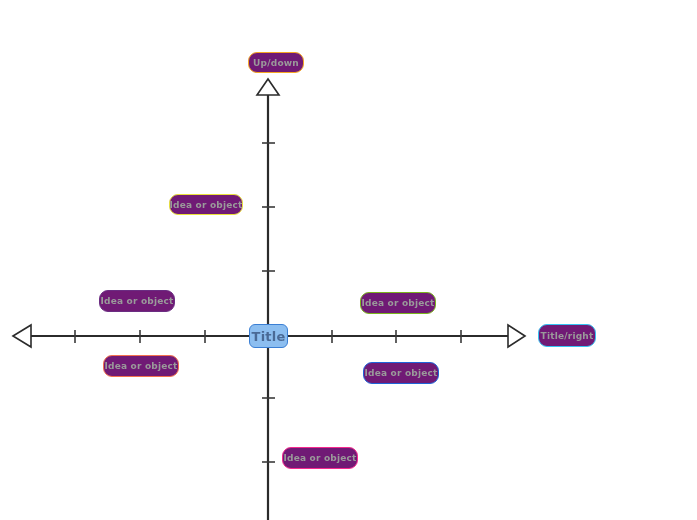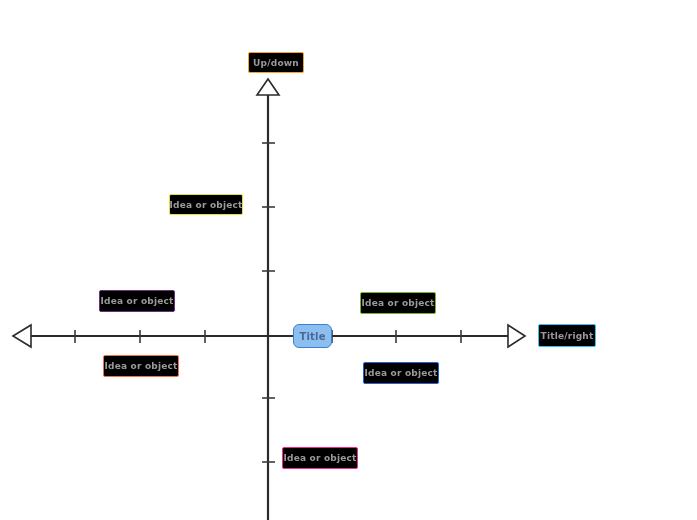--- a/index.html
+++ b/index.html
@@ -24,38 +24,37 @@
     width: 697px;
     height: 520px;
     display: block;
   }
   .node {
     position: absolute;
     box-sizing: border-box;
     display: flex;
     align-items: center;
     justify-content: center;
-    border-radius: 2px;
-    background: #000000;
+    border-radius: 9px;
+    background: #701a75;
     border-width: 1.6px;
     border-style: solid;
     font-size: 9px;
     font-weight: bold;
     letter-spacing: 0.2px;
     color: #9a9a9a;
     white-space: nowrap;
     padding: 0 7px;
     height: 21px;
   }
   .node.title-node {
-    font-size: 10px;
+    font-size: 13px;
     color: #4a6a96;
     height: 24px;
     border-radius: 6px;
-    margin-left: 44px;
   }
 </style>
 </head>
 <body>
 
 <div id="canvas">
 
   <svg class="axes" viewBox="0 0 697 520" xmlns="http://www.w3.org/2000/svg">
 
     <line x1="27" y1="336" x2="511" y2="336" stroke="#2b2b2b" stroke-width="2.2"></line>

